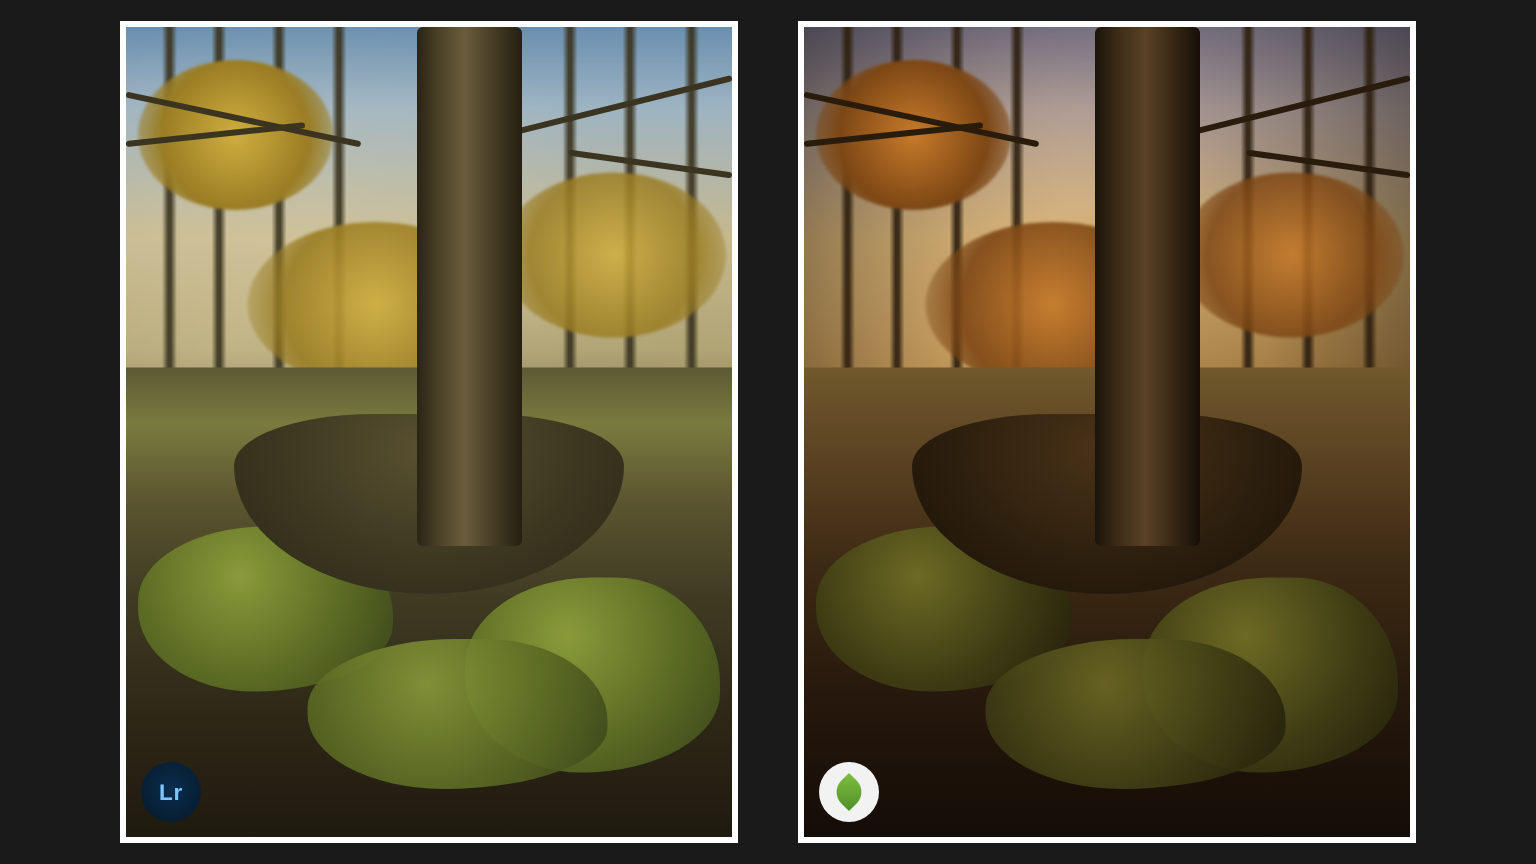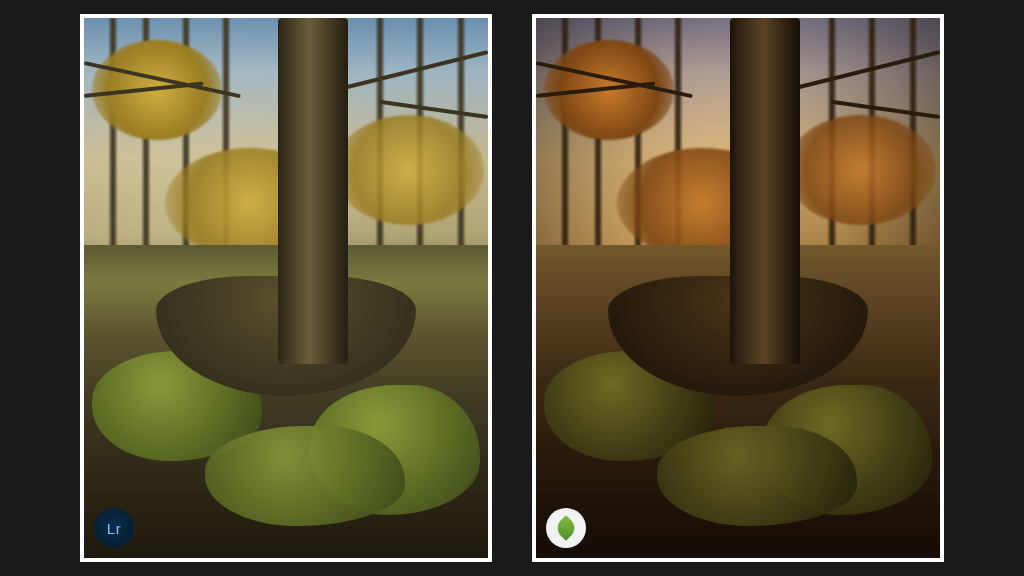--- a/index.html
+++ b/index.html
@@ -36,21 +36,21 @@
   .bt.b{background:linear-gradient(90deg,rgba(0,0,0,0),#2e2010 40%,#2e2010 60%,rgba(0,0,0,0))}
   
   .br{position:absolute;height:4px;border-radius:2px;transform-origin:left center}
   .br-a{background:#3b3420}
   .br-b{background:#2a1c0d}
   
   .fl{position:absolute;border-radius:50%;filter:blur(1px)}
   .fl-a{background:radial-gradient(circle,#cfae3f 0%,#9a7d24 60%,rgba(0,0,0,0) 100%)}
   .fl-b{background:radial-gradient(circle,#c77a2a 0%,#7d4715 60%,rgba(0,0,0,0) 100%)}
   
-  .badge{position:absolute;left:10px;bottom:10px;width:40px;height:40px;border-radius:50%;display:flex;align-items:center;justify-content:center;font-weight:400;font-size:15px}
+  .badge{position:absolute;left:10px;bottom:10px;width:40px;height:40px;border-radius:50%;display:flex;align-items:center;justify-content:center;font-weight:700;font-size:15px}
   .badge-lr{background:radial-gradient(circle at 50% 45%,#0b2d4e,#051827);color:#7fc4ff;letter-spacing:.5px}
   .badge-ss{background:#f2f2f2}
   .leaf{width:18px;height:18px;border-radius:0 60% 0 60%;transform:rotate(45deg)}
 </style>
 </head>
 <body>
 
 <div class="stage">
 
   <div class="frame">

